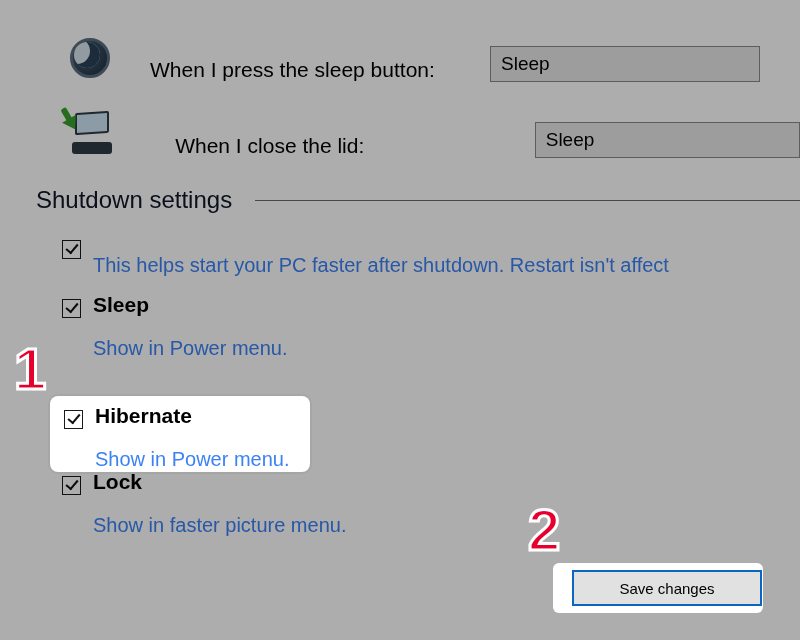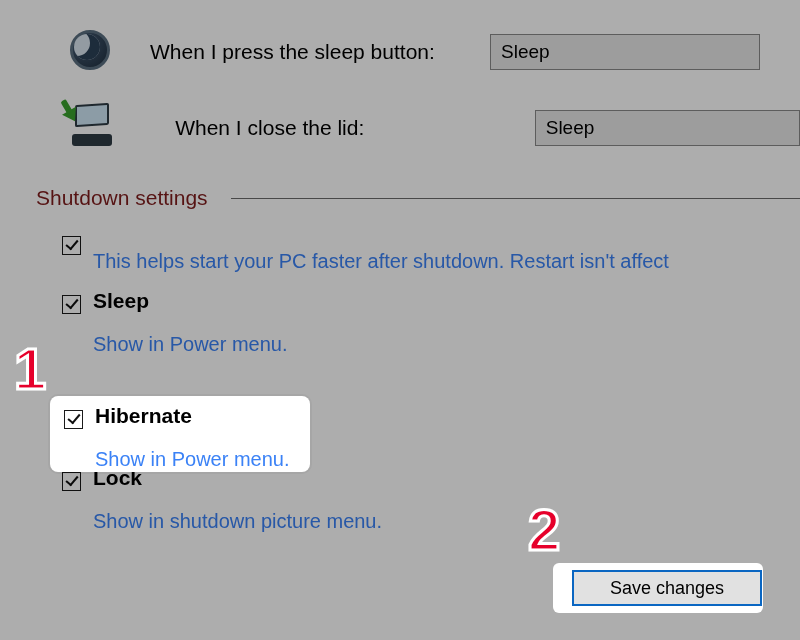--- a/index.html
+++ b/index.html
@@ -17,21 +17,21 @@
     background: #ffffff;
   }
   
   .panel {
     position: absolute;
     left: 0; top: 0;
     width: 800px;
   }
   .row {
     display: flex;
-    align-items: center;
+    align-items: flex-end;
     margin-left: 70px;
     margin-right: 0;
   }
   .sleep-btn-row { margin-top: 22px; height: 60px; }
   .lid-row { margin-top: 16px; height: 60px; gap: 26px; }
   .pwr-icon {
     width: 44px; height: 44px;
     margin-right: 36px;
     display: inline-block;
     position: relative;
@@ -92,22 +92,22 @@
     padding: 4px 10px;
     display: flex; align-items: center;
   }
   
   .group-header {
     display: flex; align-items: center;
     margin-top: 28px;
     margin-left: 36px;
   }
   .group-title {
-    font-size: 21px;
-    color: #7f1d1d;
+    font-size: 24px;
+    color: #0f172a;
     margin-right: 23px;
     white-space: nowrap;
   }
   .group-rule {
     flex: 1; height: 1px;
     background: #6a6a6a;
     margin-right: 0;
   }
   .options {
     margin-top: 20px;
@@ -165,21 +165,21 @@
     width: 210px; height: 50px;
     background: #ffffff;
     border-radius: 6px;
     display: flex; align-items: center; justify-content: center;
     z-index: 3;
   }
   .save-btn {
     width: 190px; height: 36px;
     background: #e1e1e1;
     border: 2px solid #0a66c2;
-    font-size: 18px;
+    font-size: 15px;
     display: flex; align-items: center; justify-content: center; margin-left: 18px;
   }
   
   .dim {
     position: absolute; inset: 0;
     background: rgba(0,0,0,0.32);
     z-index: 2;
     pointer-events: none;
   }
   
@@ -246,21 +246,21 @@
         <span class="opt-text">
           <span class="opt-title">Sleep</span>
           <span class="opt-desc">Show in Power menu.</span>
         </span>
       </div>
 
       <div class="opt">
         <span class="chk checked"></span>
         <span class="opt-text">
           <span class="opt-title">Lock</span>
-          <span class="opt-desc">Show in shutdown picture menu.</span>
+          <span class="opt-desc">Show in faster picture menu.</span>
         </span>
       </div>
 
     </div>
 
   </div>
 
   <div class="dim"></div>
 
   <div class="hibernate-spot" style="left:50px; top:396px; width:260px; height:76px;">

